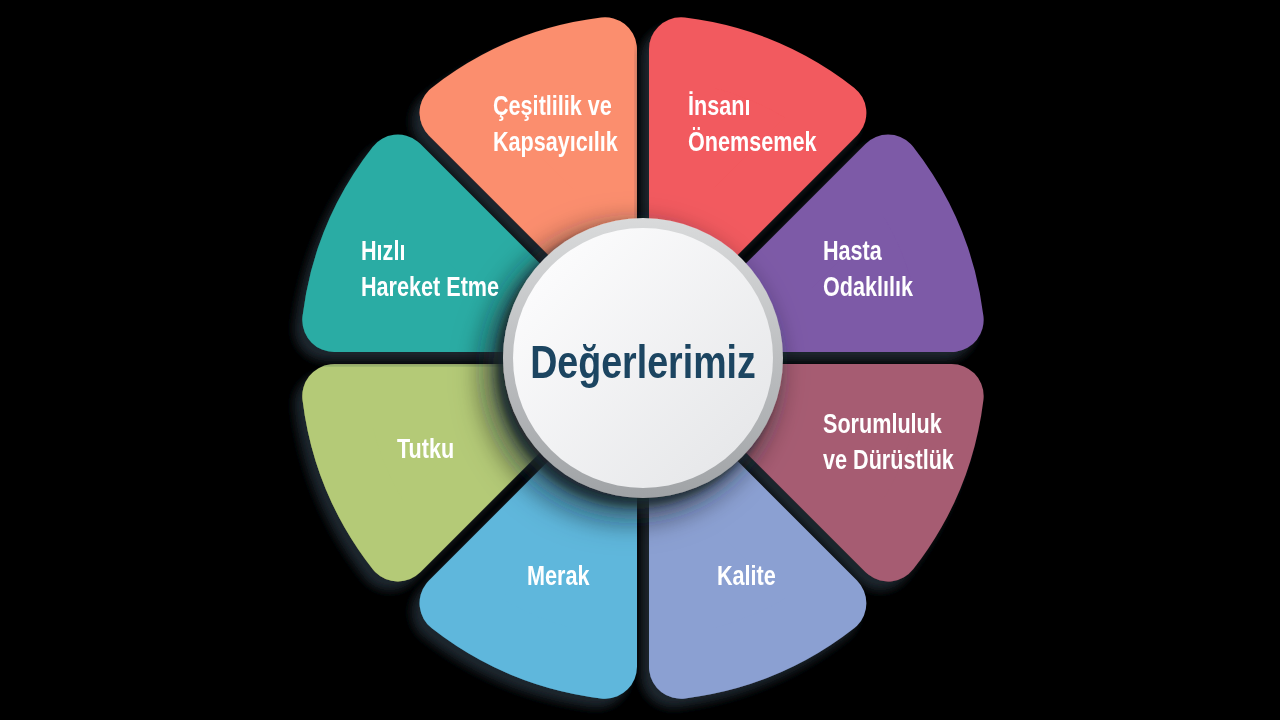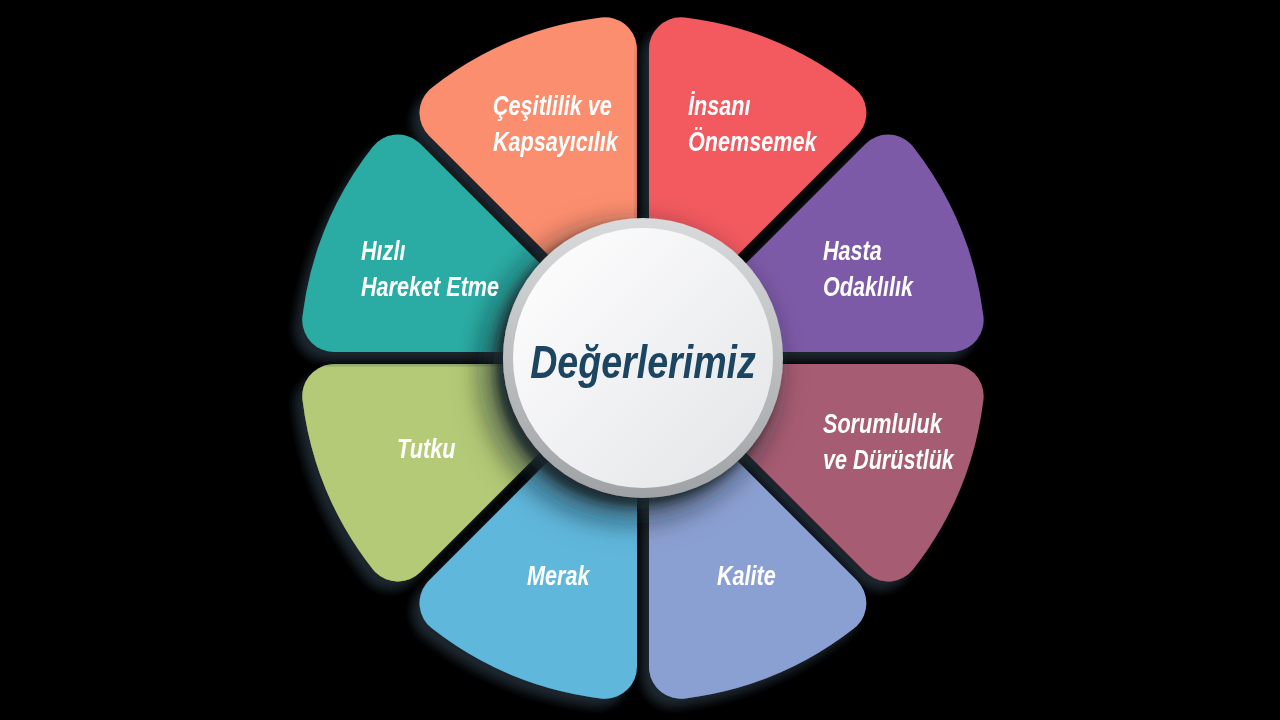--- a/index.html
+++ b/index.html
@@ -37,21 +37,21 @@
     left: 643px; top: 361px;
     transform: translate(-50%, -50%) scaleX(0.80);
     font-weight: bold;
     font-size: 47px;
     white-space: nowrap;
   }
 </style>
 </head>
 <body>
 
-<div class="stage" style="background: rgb(0, 0, 0); font-style: italic;">
+<div class="stage" style="background: rgb(0, 0, 0);">
 
   <svg id="wheel-svg" width="1280" height="720" viewBox="0 0 1280 720">
       <defs>
         <filter id="segShadow" x="-30%" y="-30%" width="160%" height="160%">
           <feDropShadow dx="-8" dy="9" stdDeviation="5" flood-color="#1b262e" flood-opacity="0.95"></feDropShadow>
         </filter>
         <filter id="circShadow" x="-40%" y="-40%" width="180%" height="180%">
           <feDropShadow dx="-10" dy="11" stdDeviation="16" flood-color="#1b262e" flood-opacity="0.55"></feDropShadow>
           <feDropShadow dx="-7" dy="8" stdDeviation="5" flood-color="#1b262e" flood-opacity="0.9"></feDropShadow>
         </filter>

